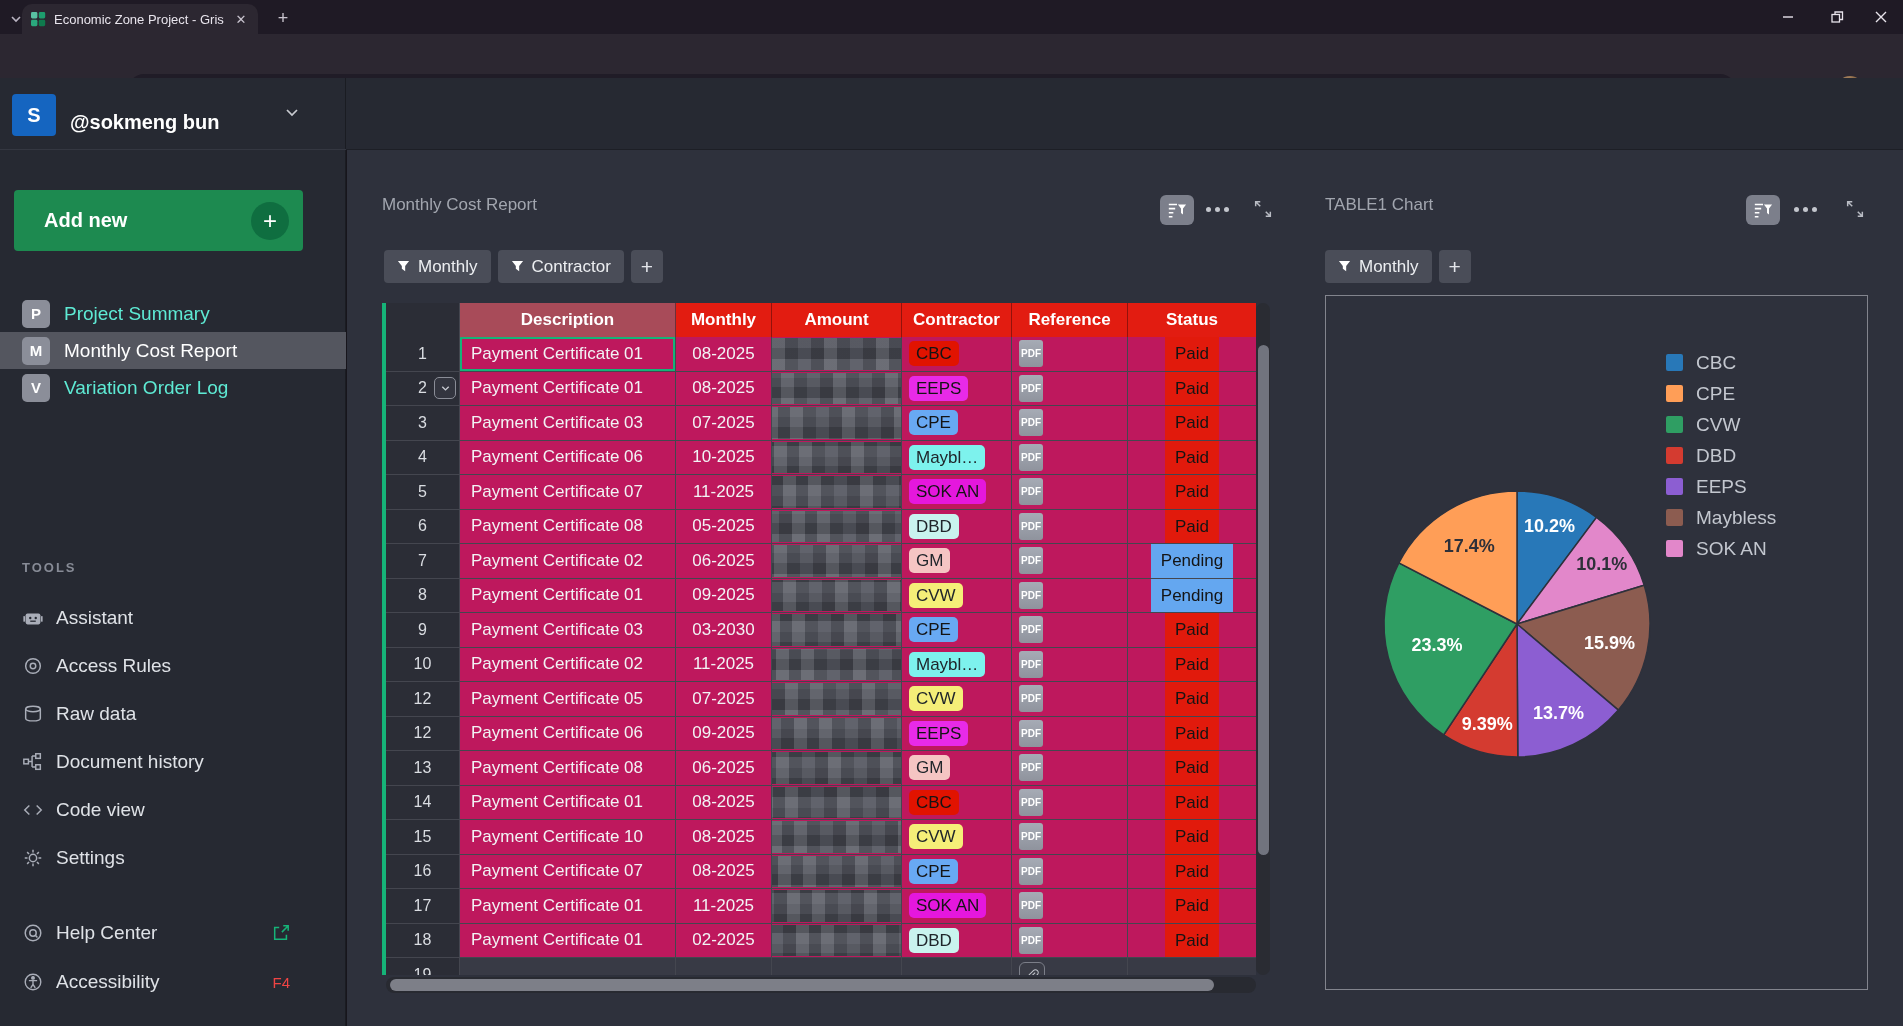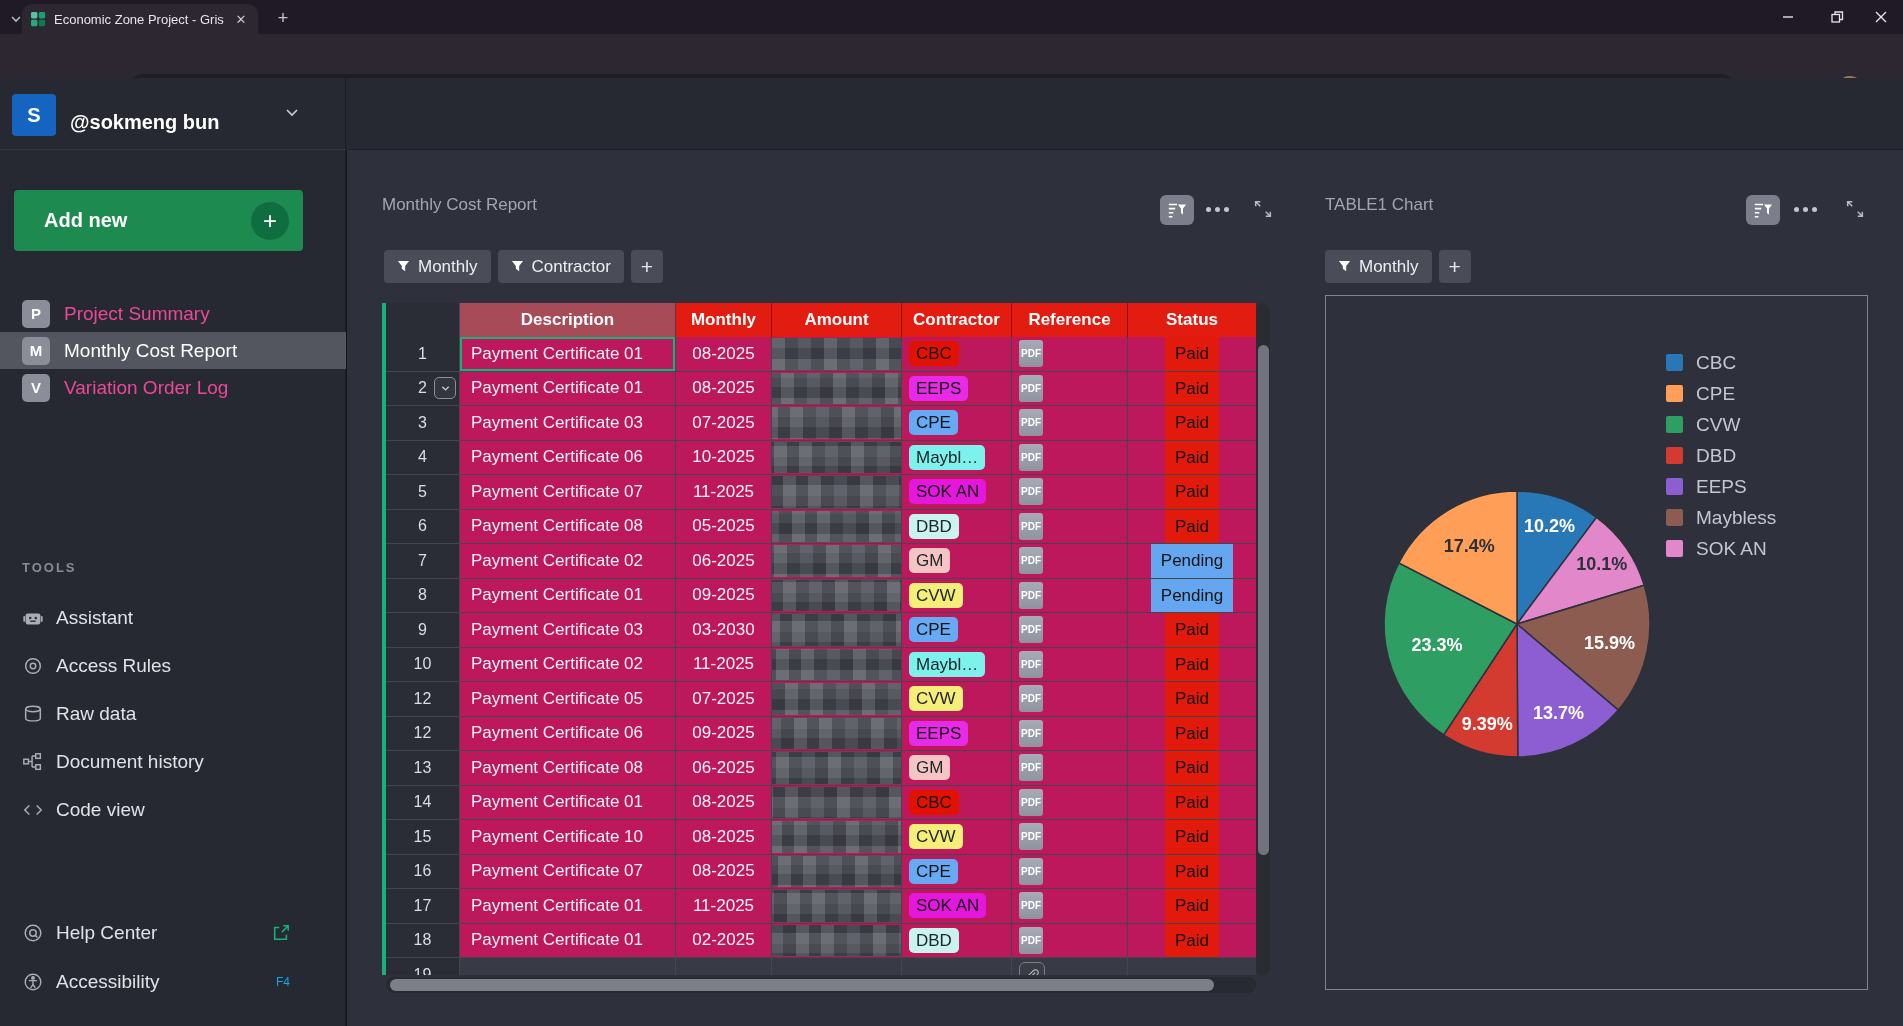--- a/index.html
+++ b/index.html
@@ -39,29 +39,29 @@
   .uchev{left:284px;top:26px;color:#c8cad0;}
   .addnew{left:14px;top:112px;width:289px;height:61px;background:#1d8a50;border-radius:4px;display:flex;align-items:center;}
   .addnew-label{color:#fff;font-size:20px;font-weight:700;margin-left:30px;flex:1;}
   .addnew-plus{width:38px;height:38px;border-radius:50%;background:#0f6e40;color:#fff;font-size:24px;font-weight:400;
                display:flex;align-items:center;justify-content:center;margin-right:14px;}
   .pages{left:0;top:217px;width:346px;}
   .pageitem{height:37px;display:flex;align-items:center;padding-left:22px;box-sizing:border-box;}
   .pageitem.sel{background:#54565f;}
   .pinitial{width:28px;height:28px;background:#8b8e99;border-radius:5px;color:#fff;font-size:15px;font-weight:700;
             display:flex;align-items:center;justify-content:center;margin-right:14px;}
-  .plabel2{color:#ec4899;font-size:19px;}
+  .plabel2{color:#5eead4;font-size:19px;}
   .toolshdr{left:22px;top:482px;color:#878b96;font-size:13px;font-weight:700;letter-spacing:2px;}
   .tools{left:0;top:516px;width:346px;}
   .toolitem{height:48px;display:flex;align-items:center;padding-left:22px;box-sizing:border-box;}
   .ticon{width:22px;height:22px;margin-right:12px;display:flex;align-items:center;justify-content:center;}
   .tlabel{color:#dfe2e7;font-size:19px;}
   .footitem{width:346px;height:34px;display:flex;align-items:center;padding-left:22px;box-sizing:border-box;}
   .fmeta{margin-left:auto;margin-right:56px;}
-  .f4{color:#0ea5e9;font-size:12px;}
+  .f4{color:#ef4444;font-size:15px;}
 
   
   .bc-text{font-size:19px;}
   .bc-green{color:#16b378;}
   .bc-gray{color:#a7abb6;}
   .bc-sep{color:#80848f;margin:0 9px;}
   .havatar{left:1777px;top:101px;width:36px;height:36px;border-radius:50%;background:#1a67c6;color:#fff;
            font-size:17px;font-weight:700;display:flex;align-items:center;justify-content:center;}
 
   
@@ -355,20 +355,29 @@
         <span class="tlabel">Document history</span>
     </div>
     <div class="toolitem">
       <span class="ticon">
         <svg width="22" height="22" viewBox="0 0 24 24" fill="none" stroke="#a9adb8" stroke-width="1.6">
             <path d="M8 7l-5 5 5 5M16 7l5 5-5 5"></path>
           </svg>
       </span>
         <span class="tlabel">Code view</span>
     </div>
+    <div class="toolitem">
+      <span class="ticon">
+        <svg width="22" height="22" viewBox="0 0 24 24" fill="none" stroke="#a9adb8" stroke-width="1.6">
+            <circle cx="12" cy="12" r="4"></circle>
+            <path d="M12 3v3M12 18v3M3 12h3M18 12h3M5.6 5.6l2.1 2.1M16.3 16.3l2.1 2.1M18.4 5.6l-2.1 2.1M7.7 16.3l-2.1 2.1"></path>
+          </svg>
+      </span>
+        <span class="tlabel">Settings</span>
+    </div>
   </div>
 
   <div class="abs footitem" style="top:838px">
     <span class="ticon">
       <svg width="22" height="22" viewBox="0 0 24 24" fill="none" stroke="#a9adb8" stroke-width="1.6">
           <circle cx="12" cy="12" r="8.5"></circle>
           <circle cx="12" cy="12" r="3.5"></circle>
           <path d="M14.8 14.8l2 2"></path>
         </svg>
     </span>

